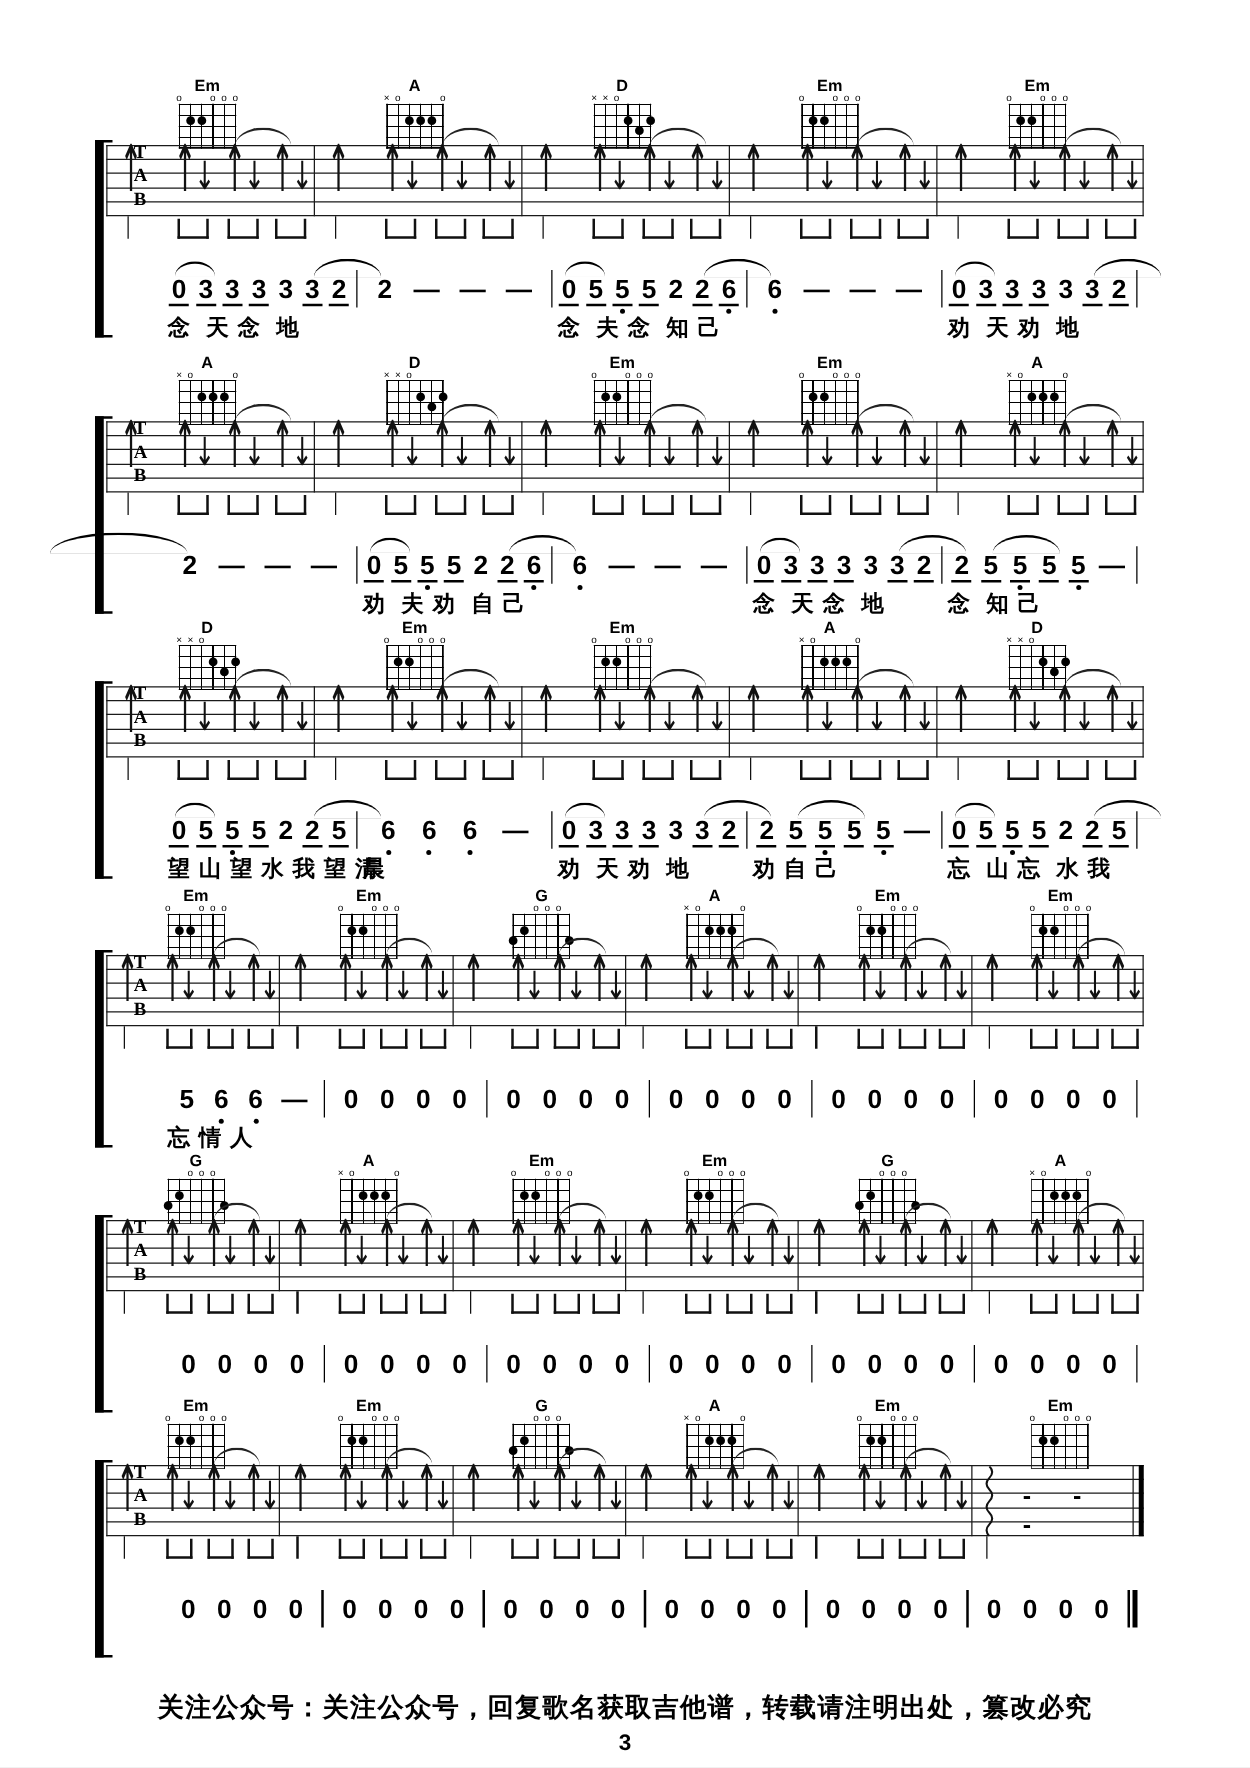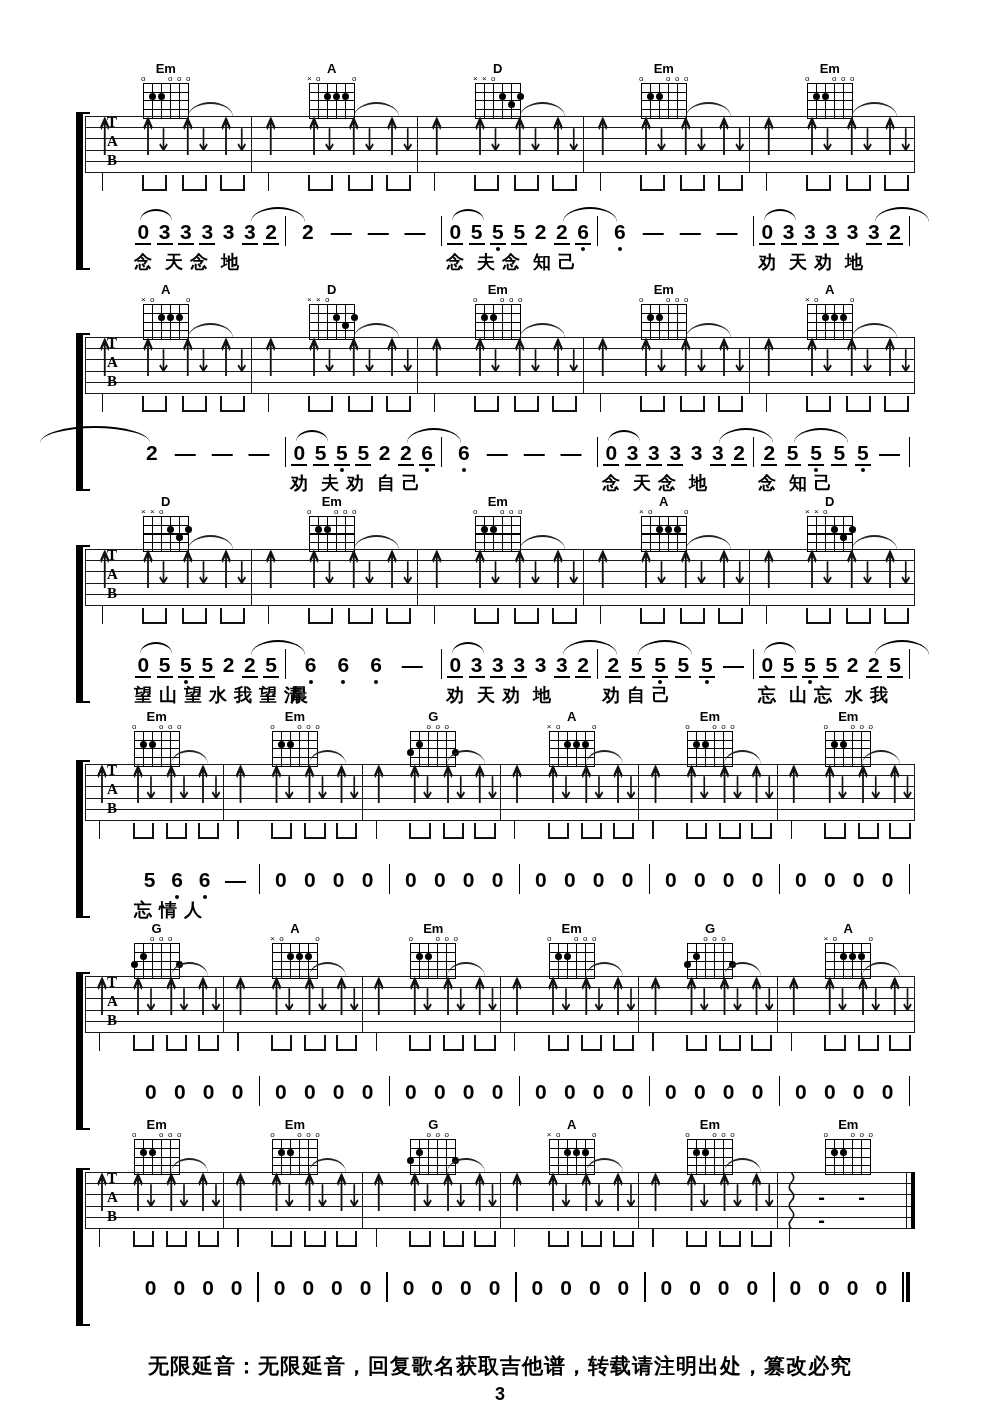--- a/index.html
+++ b/index.html
@@ -1272,15 +1272,15 @@
             <span class="tok">0</span>
             <span class="tok">0</span>
             <span class="tok">0</span>
             <span class="tok">0</span>
           </div>
           <div class="nbar"></div>
           <div class="nbar thick gap"></div>
         </div>
       </div>
     </div>
-  <div class="footer">无限延音：无限延音，回复歌名获取吉他谱，转载请注明出处，篡改必究</div>
+  <div class="footer">关注公众号：关注公众号，回复歌名获取吉他谱，转载请注明出处，篡改必究</div>
   <div class="pagenum">3</div>
 </div>
 
 </body></html>

